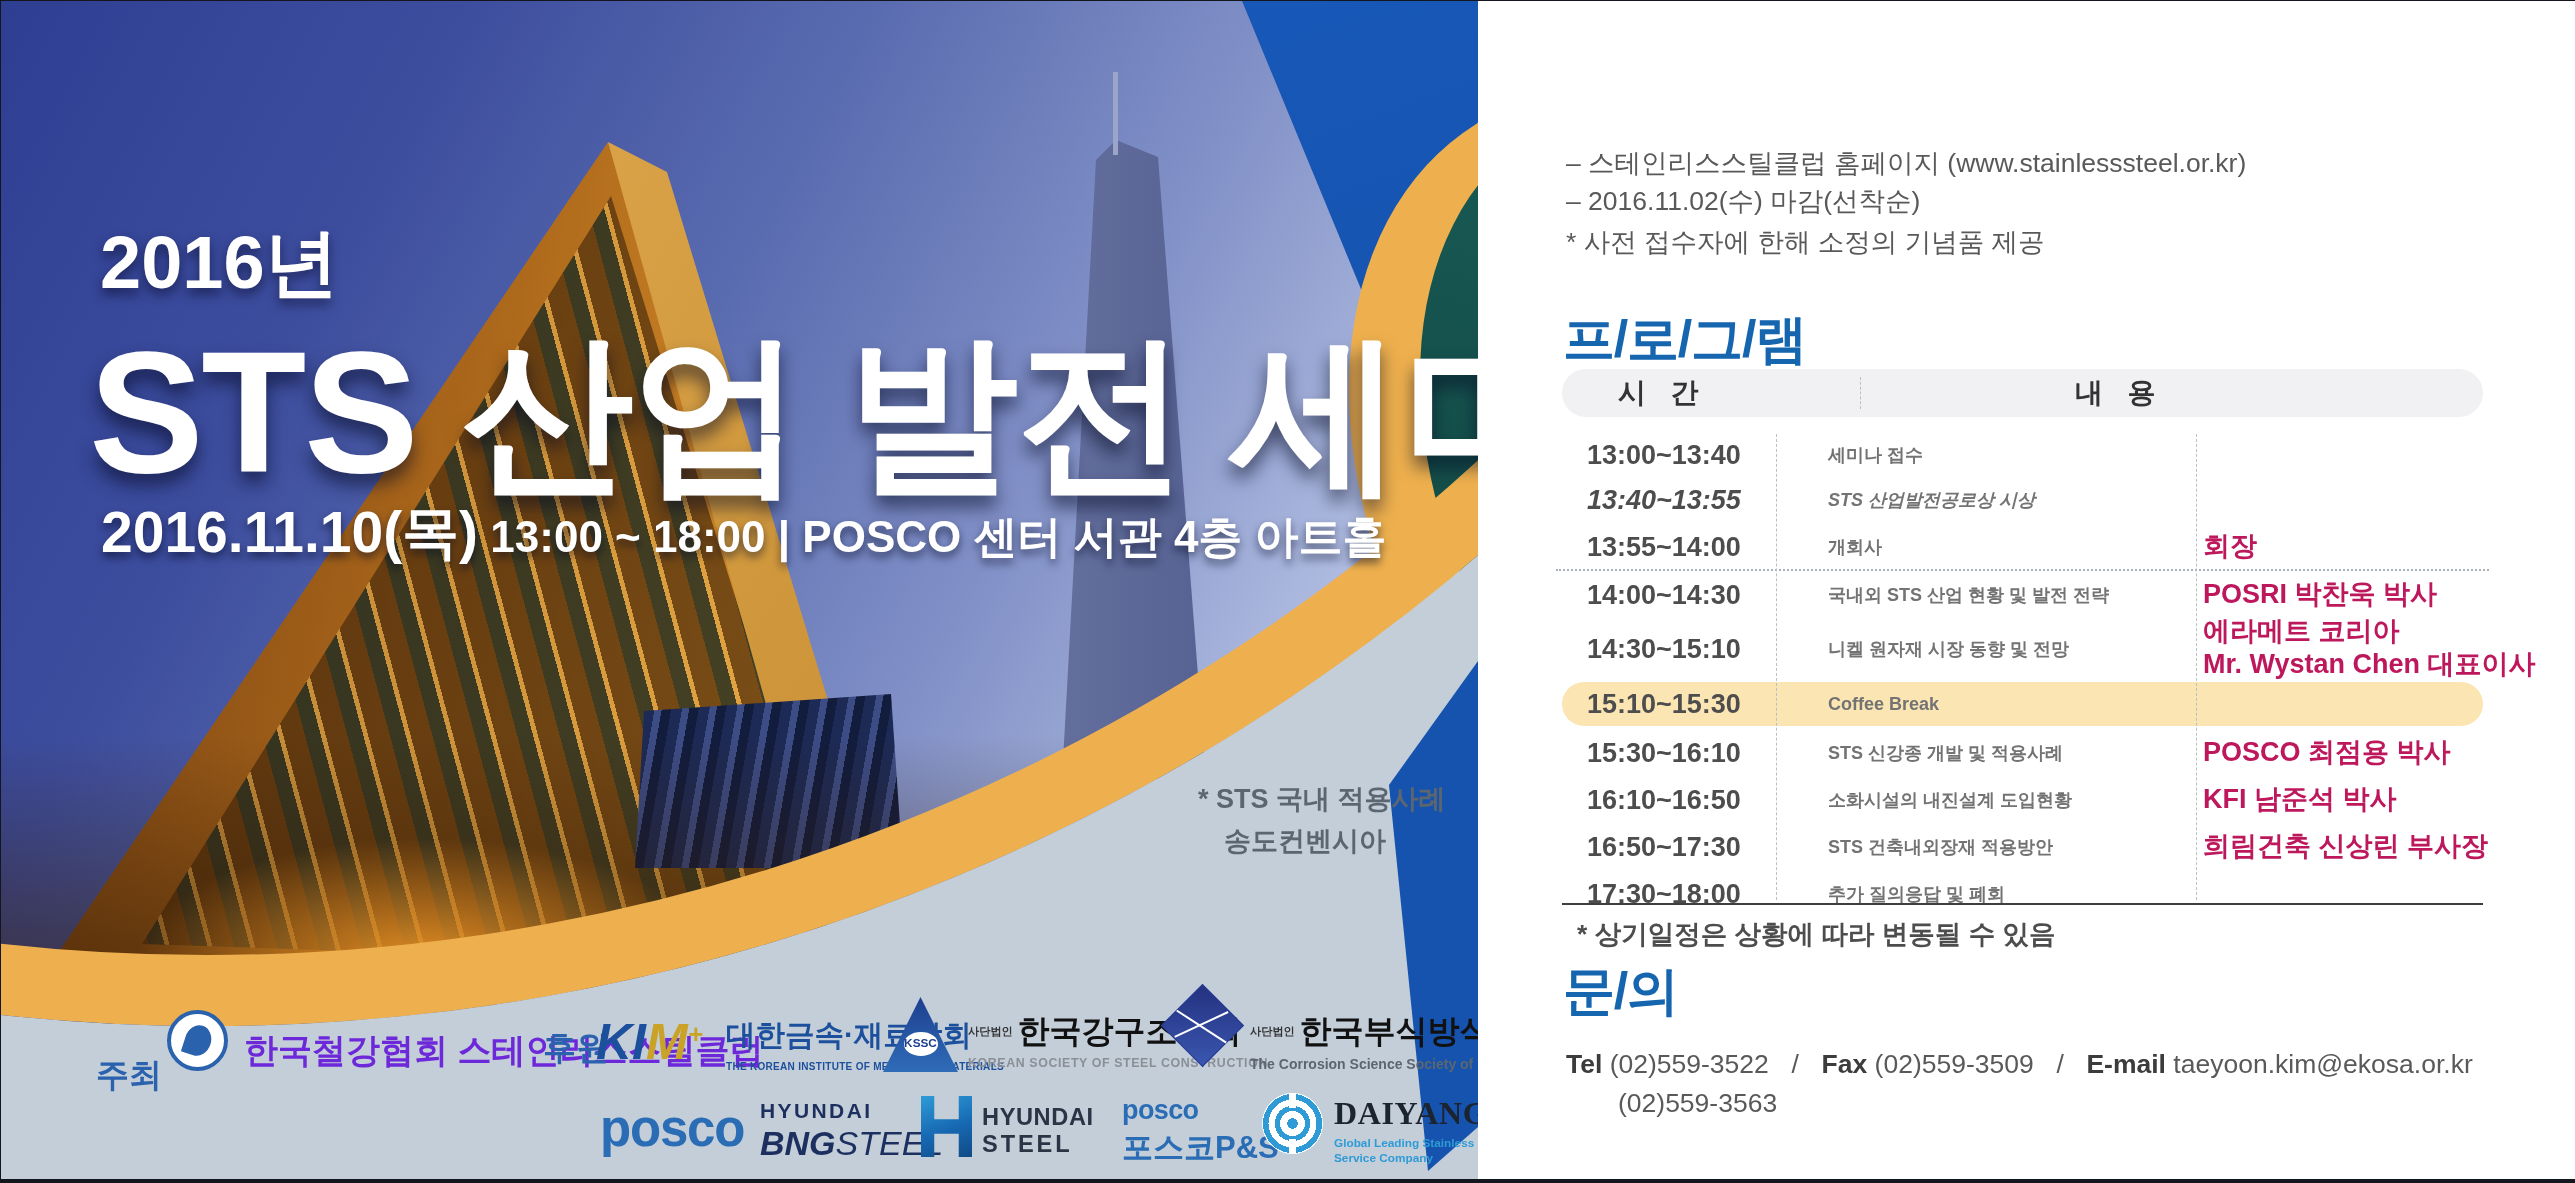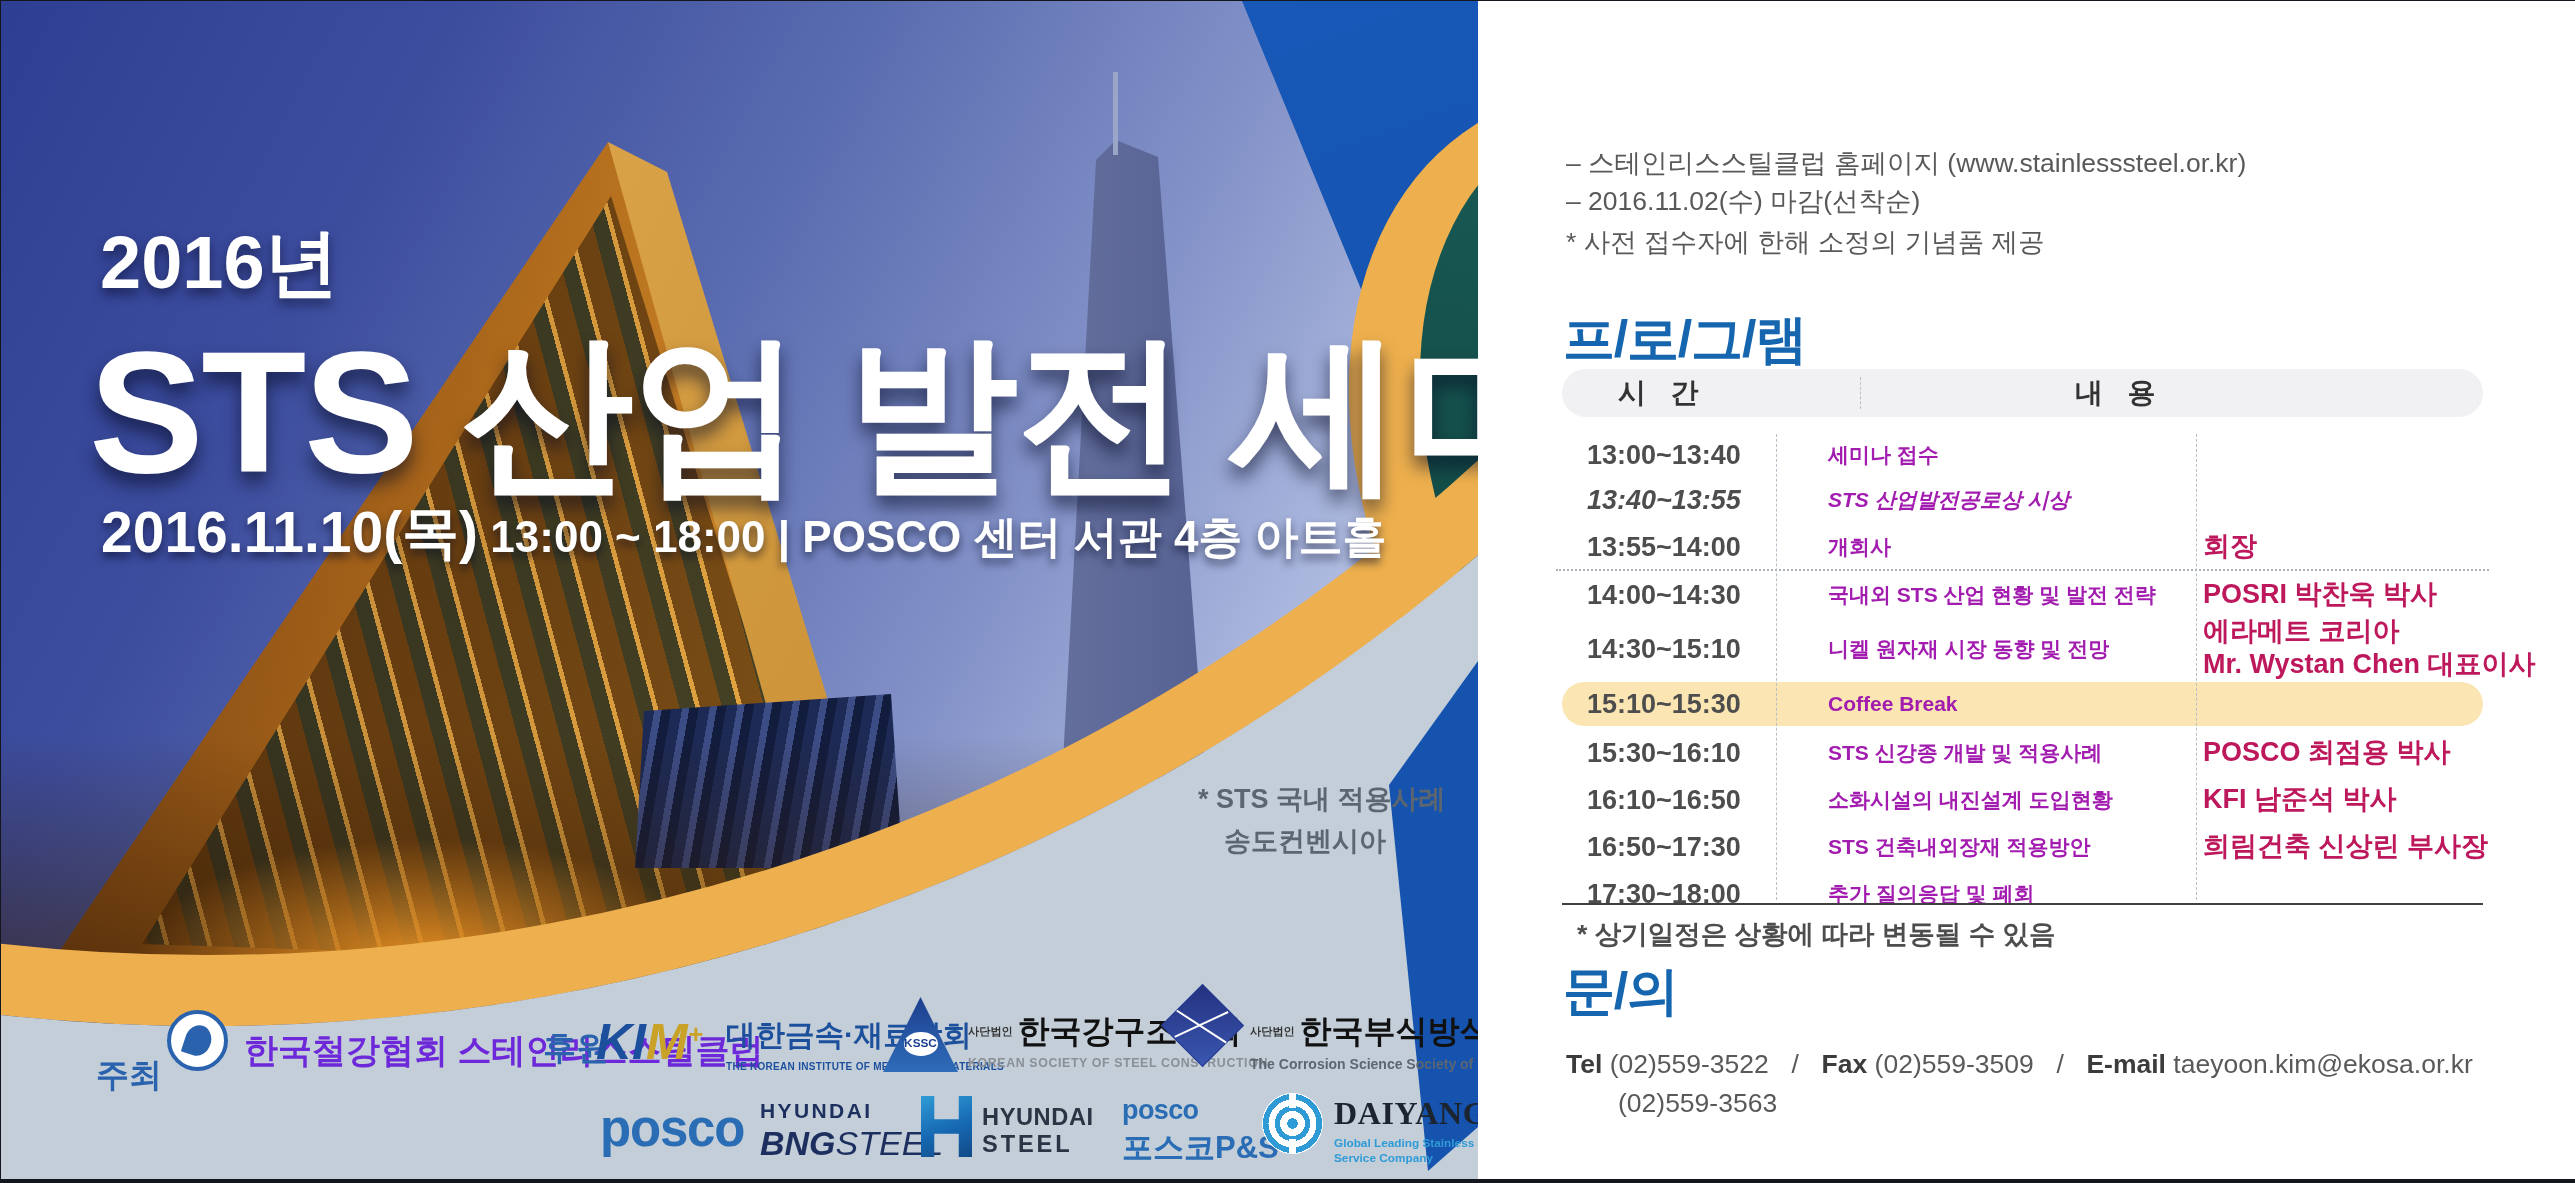--- a/index.html
+++ b/index.html
@@ -132,21 +132,21 @@
   .apply-lines div{margin-bottom:7px;}
   .apply-note{position:absolute;left:88px;top:223px;color:#595959;font-size:26.5px;}
   
   .tbl-head{position:absolute;left:84px;top:368px;width:921px;height:48px;background:#f1f1f4;border-radius:25px;}
   .tbl-head .h-time{position:absolute;left:56px;top:0;line-height:48px;font-size:28px;font-weight:800;color:#333;letter-spacing:8.3px;}
   .tbl-head .h-body{position:absolute;left:513px;top:0;line-height:48px;font-size:28px;font-weight:800;color:#333;letter-spacing:8.3px;}
   .tbl-head .hv{position:absolute;left:298px;top:8.3px;height:32px;border-left:1.8px dashed #b9bfc6;}
   .tbl-body{position:absolute;left:84px;top:433px;width:921px;}
   .prow{position:relative;}
   .prow .c-time{position:absolute;left:25px;top:50%;transform:translateY(-50%);font-size:27px;color:#4d4d4d;font-weight:700;white-space:nowrap;}
-  .prow .c-body{position:absolute;left:266px;top:50%;transform:translateY(-50%);font-size:21px;color:#a21caf;font-weight:600;white-space:nowrap;}
+  .prow .c-body{position:absolute;left:266px;top:50%;transform:translateY(-50%);font-size:18px;color:#737373;font-weight:600;white-space:nowrap;}
   .prow .c-spk{position:absolute;left:641px;top:50%;transform:translateY(-50%);font-size:27px;color:#be185d;font-weight:600;white-space:nowrap;line-height:1.25;}
   .r0{height:41px;}.r1{height:50px;font-style:italic;}.r2{height:44px;}
   .sep-dot{height:0;border-top:2.9px dotted #a9b0b8;margin:0 -5.9px;}
   .r3{height:48px;}.r4{height:59px;}
   .r5{height:44px;background:#fbe5b3;border-radius:22.4px;margin:3.5px 0;}
   .r5 .c-body{font-weight:700;}
   .r6{height:48px;}.r7{height:46px;}.r8{height:48px;}.r9{height:45px;}
   .v-dash{position:absolute;top:433px;height:466px;border-left:1.8px dashed #b9bfc6;}
   .vd1{left:298px;} .vd2{left:718px;}
   .tbl-footline{position:absolute;left:84px;top:902px;width:921px;border-top:2.4px solid #3f3f3f;}

